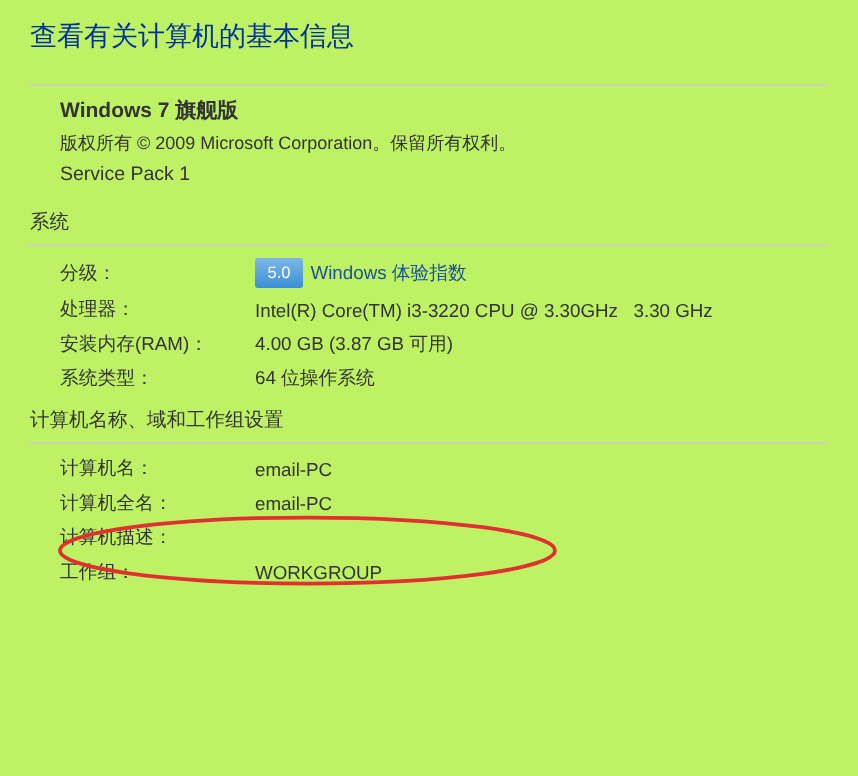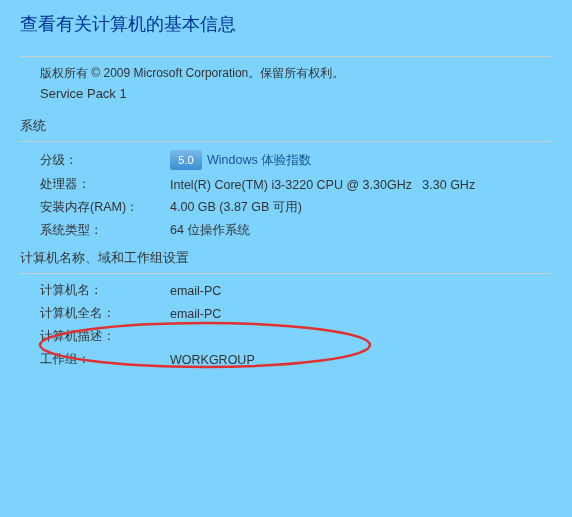--- a/index.html
+++ b/index.html
@@ -10,21 +10,21 @@
     body {
       width: 572px;
       height: 517px;
       background: #f0f0f0;
       font-family: "Microsoft YaHei", "SimHei", sans-serif;
       font-size: 13px;
       color: #333;
       overflow: hidden;
     }
     .container {
-      background: #7dd3fc;
+      background: #bef264;
       width: 100%;
       height: 100%;
       padding: 12px 20px;
       overflow: hidden;
     }
     .page-title {
       font-size: 18px;
       font-weight: normal;
       color: #003399;
       margin-bottom: 16px;
@@ -116,20 +116,21 @@
 </head>
 <body>
 
 <div class="container">
 
   <div class="page-title">查看有关计算机的基本信息</div>
 
   <div>
     <hr class="section-divider">
     <div class="section-content">
+      <div class="windows-version-name">Windows 7 旗舰版</div>
       <div class="copyright-text">版权所有 © 2009 Microsoft Corporation。保留所有权利。</div>
       <div class="service-pack">Service Pack 1</div>
     </div>
   </div>
 
   <div class="system-section">
     <div class="section-header">系统</div>
     <hr class="section-divider">
     <div class="section-content">
 

